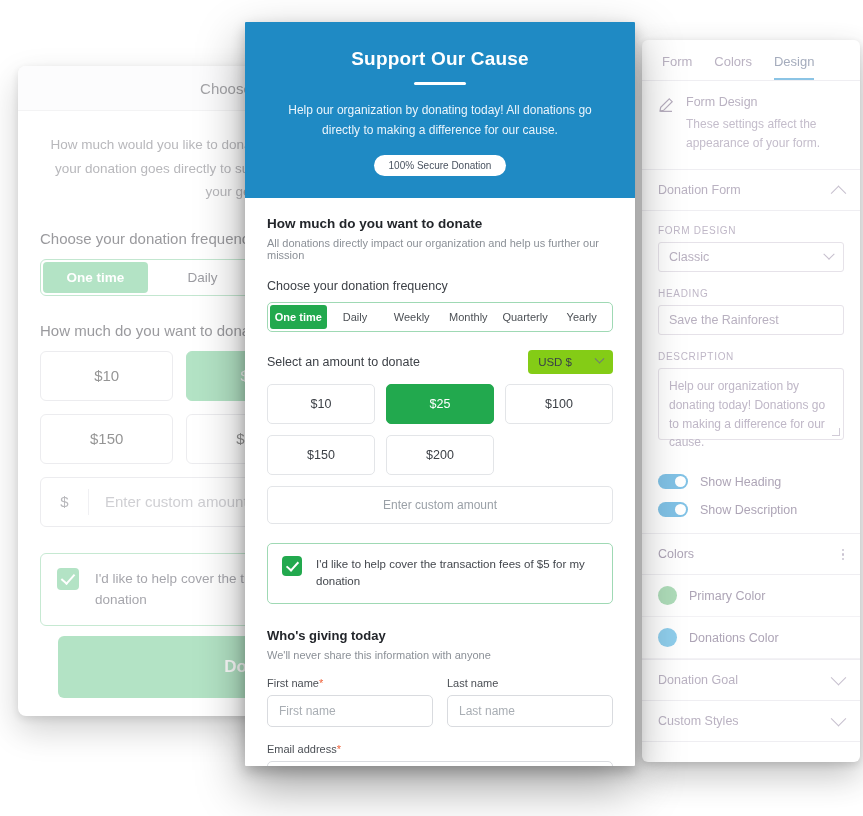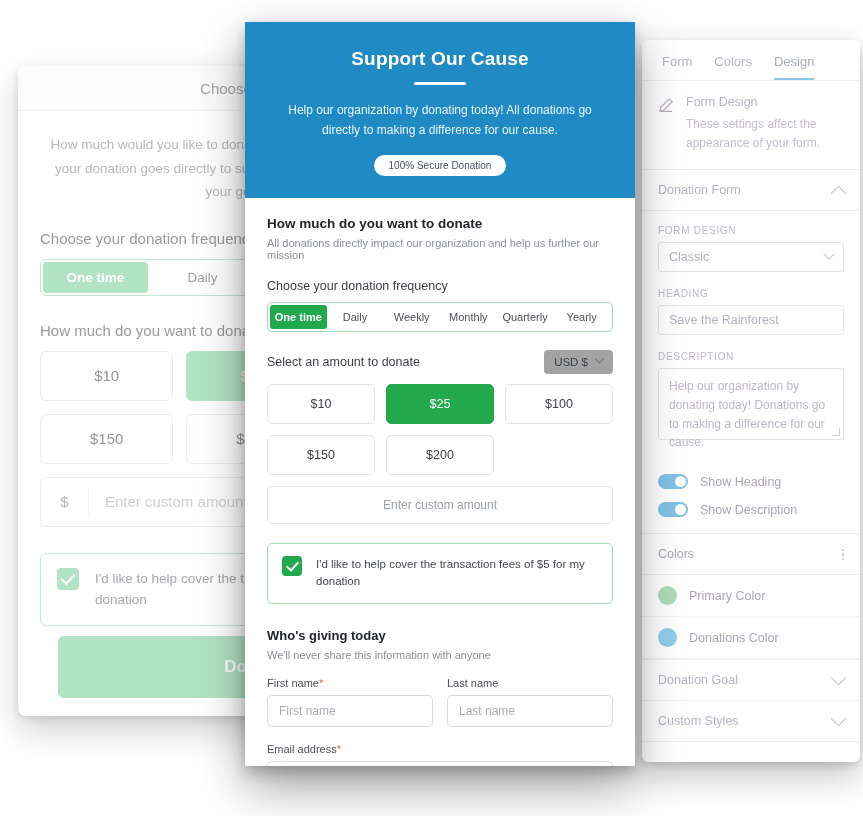--- a/index.html
+++ b/index.html
@@ -156,22 +156,22 @@
     height: 30px; padding: 2px; background: #fff;
   }
   .m-freq-i {
     flex: 1; display: flex; align-items: center; justify-content: center;
     font-size: 11px; color: #4c5055; white-space: nowrap; border-radius: 3px;
   }
   .m-freq-i.on { background: #22A94E; color: #fff; font-weight: 600; }
   .m-amtrow { display: flex; align-items: center; justify-content: space-between; margin: 18px 0 10px 0; }
   .m-amtlbl { font-size: 12.5px; color: #3d4147; }
   .m-cur {
-    background: #a3a3a3; border-radius: 4px; height: 24px; padding: 0 10px;
-    display: flex; align-items: center; gap: 8px; font-size: 11.5px; color: #3a4148;
+    background: #84cc16; border-radius: 4px; height: 24px; padding: 0 10px;
+    display: flex; align-items: center; gap: 24px; font-size: 11.5px; color: #3a4148;
   }
   .m-cur .chev { width: 7px; height: 7px; border-color: #6f767d; }
   .m-grid { display: grid; grid-template-columns: repeat(3,1fr); gap: 11px; }
   .m-amt {
     height: 40px; border: 1px solid #e3e5e8; border-radius: 5px;
     display: flex; align-items: center; justify-content: center;
     font-size: 12.5px; color: #3d4147; background: #fff;
   }
   .m-amt.on { background: #22A94E; border-color: #22A94E; color: #fff; }
   .m-cust {

